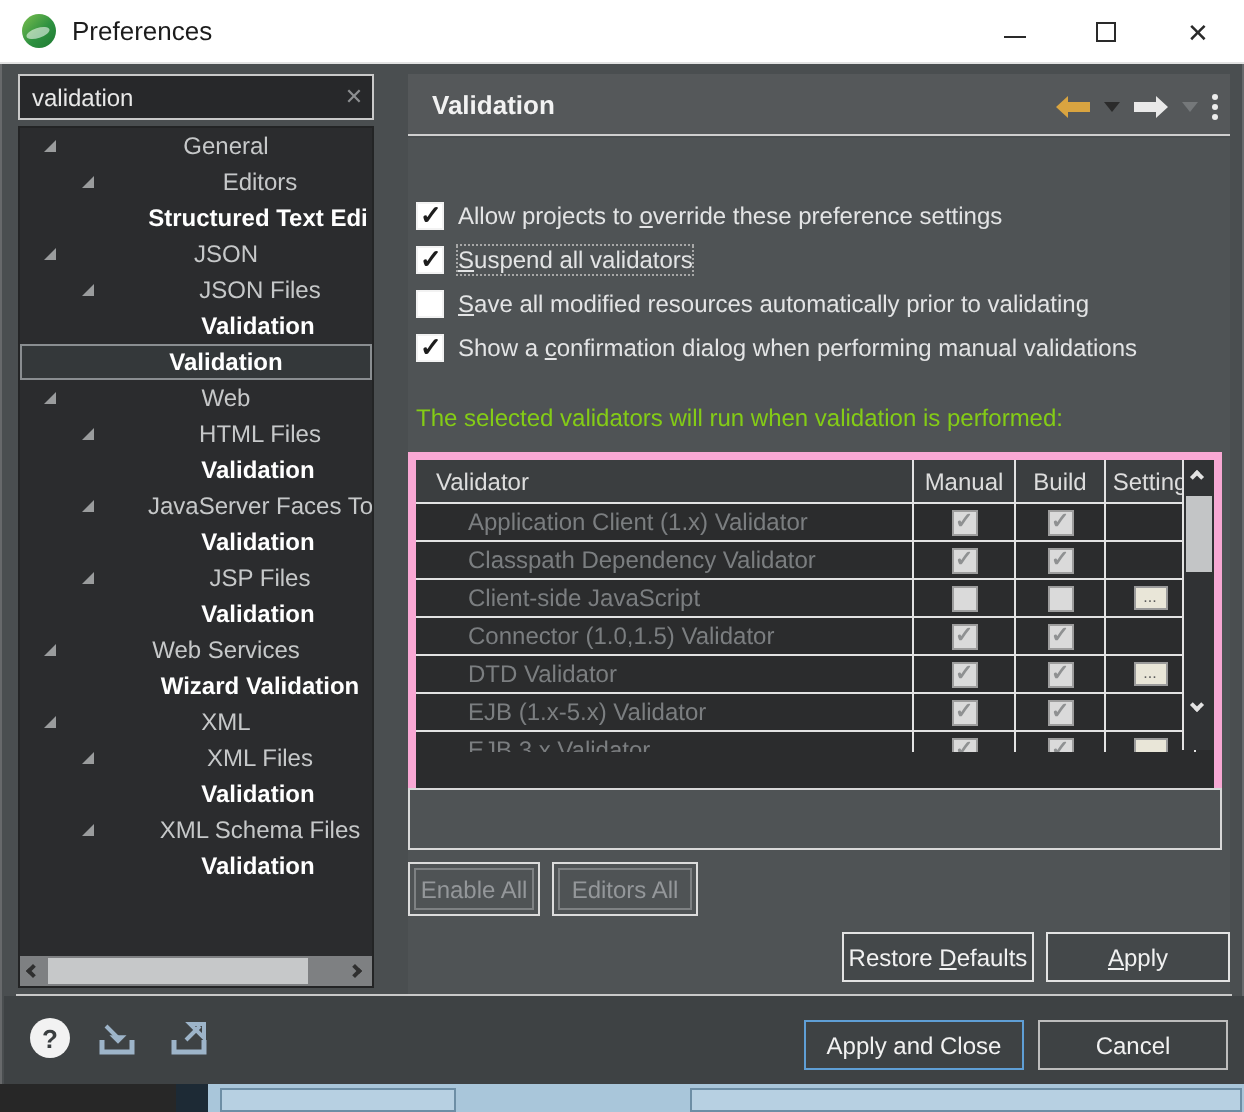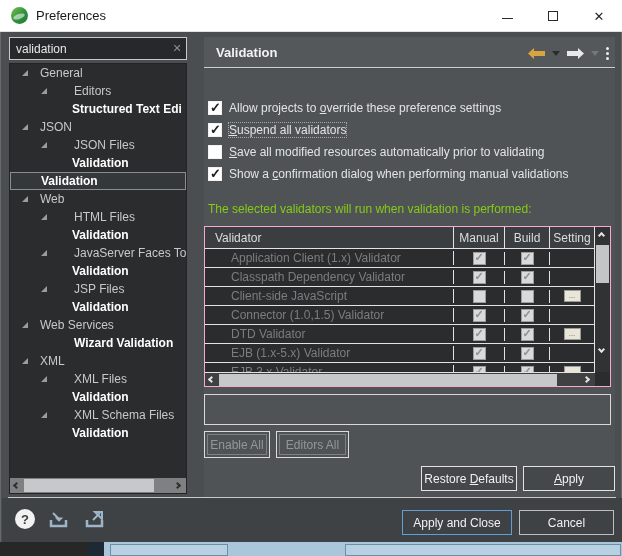--- a/index.html
+++ b/index.html
@@ -23,21 +23,21 @@
   .main { position:absolute; top:32px; left:0; width:622px; height:510px; background:#4a4e50;
     border-left:1px solid #67696b; border-right:1px solid #67696b; }
 
   
   .searchbox { position:absolute; left:8px; top:5px; width:178px; height:23px; background:#27282a;
     border:1px solid #c9c9c9; display:flex; align-items:center; }
   .search-text { flex:1; padding-left:6px; font-size:12px; color:#e8e8e8; }
   .search-clear { width:18px; text-align:center; color:#8d8f91; font-size:11px; cursor:pointer; }
 
   
-  .tree-panel { position:absolute; left:8px; top:31px; width:178px; height:431px; background:#2b2c2e; border:1px solid #232425; }
+  .tree-panel { position:absolute; left:8px; top:31px; width:178px; height:431px; background:#2b2c2e; border:1px solid #232425;text-align:center; }
   .titem { position:relative; height:18px; line-height:18px; font-size:12px; color:#c6c8c9;
     white-space:nowrap; overflow:hidden; cursor:default; }
   .titem .arrow { position:absolute; top:6px; width:0; height:0;
     border-left:6px solid transparent; border-bottom:6px solid #9a9c9d; }
   .lvl1 .arrow { left:12px; } .lvl2 .arrow { left:31px; }
   .lvl1 .tlabel { padding-left:30px; } .lvl2 .tlabel { padding-left:64px; } .lvl3 .tlabel { padding-left:62px; }
   .titem.bold { font-weight:bold; color:#ffffff; }
   .titem.selected { border:1px solid #8a8e91; background:#34383a; line-height:16px; }
   .tlabel { display:block; }
   .tree-hscroll { position:absolute; left:0; bottom:0; width:176px; height:15px; background:#7e8082; display:flex; align-items:center; }
@@ -63,29 +63,29 @@
   .opt { position:absolute; left:4px; height:17px; display:flex; align-items:center; gap:7px; font-size:12px; color:#e3e4e5; }
   .cb { width:14px; height:14px; background:#ffffff; border:1px solid #f2f2f2; position:relative; flex:none; cursor:pointer; }
   .cb::after { content:""; }
   .cb[data-state="checked"]::after { content:"✓"; position:absolute; left:1px; top:-2px; font-size:13px; font-weight:bold; color:#1d1d1d; }
   .optlabel .mn { text-decoration:underline; }
   .optlabel.focused { outline:1px dotted #a8a8a8; }
 
   .tbl-caption { position:absolute; left:4px; top:133px; font-size:12px; color:#84cc16; }
 
   
-  .vtable { position:absolute; left:0; top:157px; width:407px; height:161px; background:#2b2c2d; border:1px solid #f9a8d4; }
+  .vtable { position:absolute; left:0; top:157px; width:407px; height:197px; background:#2b2c2d; border:4px solid #f9a8d4; }
   .thead { display:flex; height:22px; background:#3b3e40; border-bottom:1px solid #e3e3e3; font-size:12px; color:#dddddd; }
   .thead .c { display:flex; align-items:center; border-right:1px solid #e3e3e3; }
   .c-val { width:249px; padding-left:10px; }
   .c-man { width:51px; justify-content:center; }
   .c-bld { width:45px; justify-content:center; }
   .c-set { width:45px; justify-content:center; overflow:hidden; }
   .tbody { height:124px; overflow:hidden; }
-  .trow { display:flex; height:19px; border-bottom:1px solid #e3e3e3; font-size:12px; color:#7b7e80; background:#2b2c2d;align-items:center; }
+  .trow { display:flex; height:19px; border-bottom:1px solid #e3e3e3; font-size:12px; color:#7b7e80; background:#2b2c2d; }
   .trow .c { display:flex; align-items:center; border-right:1px solid #e3e3e3; }
   .trow .c-val { padding-left:26px; white-space:nowrap; overflow:hidden; }
   .tcb { width:13px; height:13px; background:#dadada; border:1px solid #9d9d9d; position:relative; }
   .tcb[data-state="checked"]::after { content:"✓"; position:absolute; left:1px; top:-2px; font-size:11px; font-weight:bold; color:#8f9192; }
   .mini { width:17px; height:12px; background:#e9e6d8; border:1px solid #9b9b9b; font-size:8px; line-height:9px;
     color:#5c5c5c; text-align:center; visibility:hidden; cursor:pointer; }
   .scell[data-has="yes"] .mini { visibility:visible; }
 
   .vscroll { position:absolute; right:0; top:0; width:16px; height:145px; background:#303234; border-left:1px solid #e3e3e3; }
   .vscroll .up, .vscroll .down { position:absolute; left:4px; }

